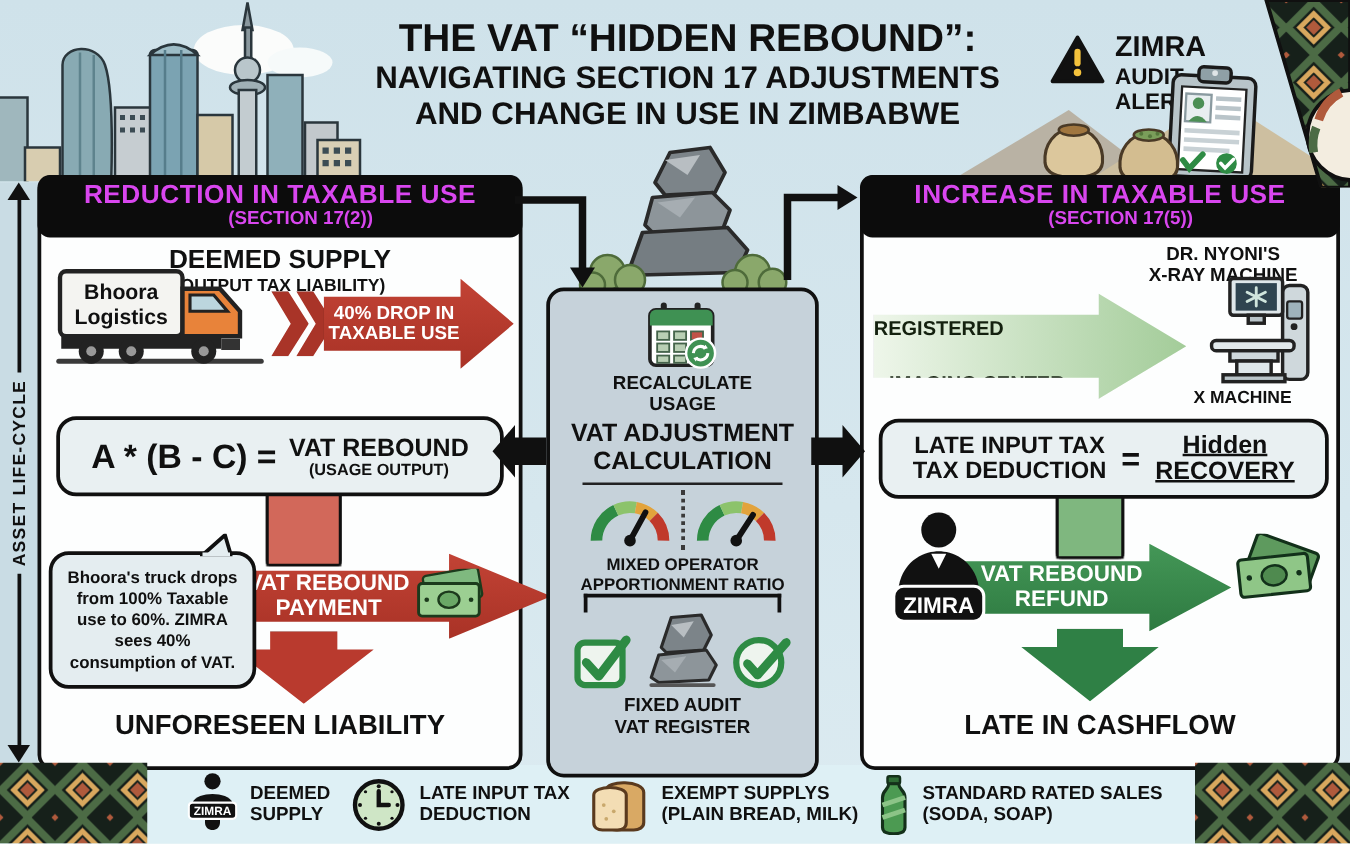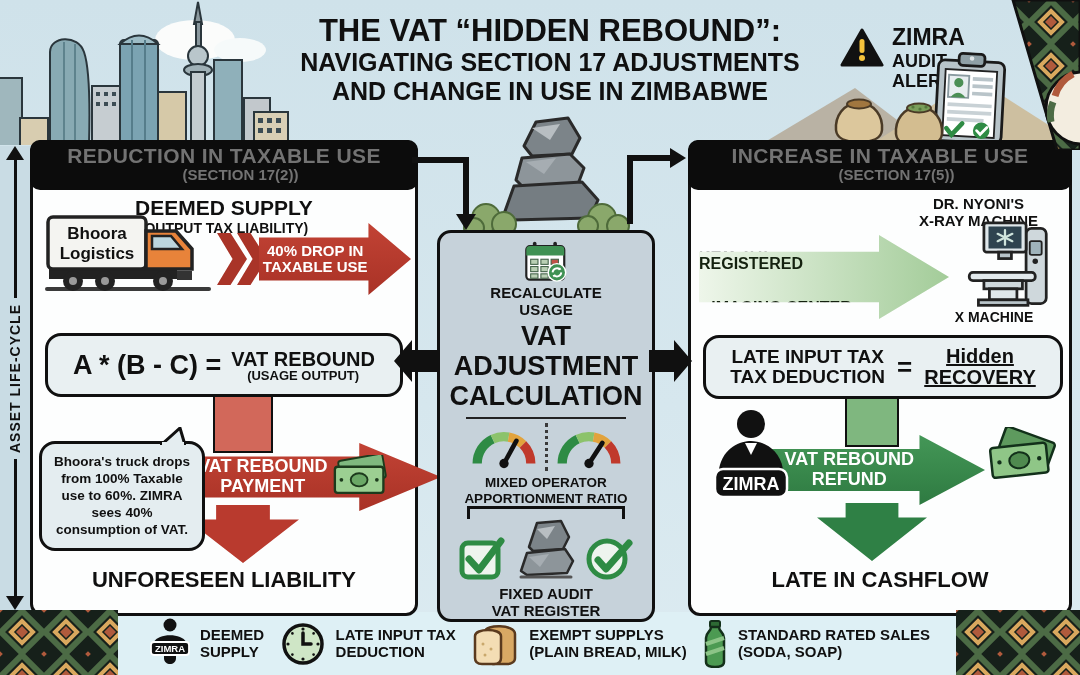--- a/index.html
+++ b/index.html
@@ -4,21 +4,21 @@
 <style>
   html,body{margin:0;padding:0;}
   .canvas{position:relative;width:1080px;height:675px;overflow:hidden;
     background:linear-gradient(180deg,#cfe2ea 0%,#d6e7ee 60%,#dcebf1 100%);
     font-family:"Liberation Sans",sans-serif;font-weight:700;color:#101010;}
   .abs{position:absolute;}
   .ctr{text-align:center;}
   svg{display:block;}
   
   .panel{position:absolute;background:#fdfefe;border:3px solid #101010;border-radius:12px;z-index:3;}
-  .panel-header{background:#0c0c0c;color:#737373;text-align:center;border-radius:10px;margin:-3px -3px 0 -3px;padding:5px 0 7px;}
+  .panel-header{background:#0c0c0c;color:#d946ef;text-align:center;border-radius:10px;margin:-3px -3px 0 -3px;padding:5px 0 7px;}
   .ph1{font-size:21px;letter-spacing:.4px;line-height:1.05;}
   .ph2{font-size:15px;line-height:1.05;margin-left:33px;}
   .formula-box{position:absolute;background:#e9f0f2;border:3.5px solid #101010;border-radius:16px;display:flex;align-items:center;justify-content:center;gap:10px;z-index:4;}
   .outlined{filter:drop-shadow(2px 0 0 #101010) drop-shadow(-2px 0 0 #101010) drop-shadow(0 2px 0 #101010) drop-shadow(0 -2px 0 #101010);}
   .rarrow{clip-path:polygon(0 20%,72% 20%,72% 0,100% 50%,72% 100%,72% 80%,0 80%);display:flex;}
   .arrow-text{position:absolute;left:0;top:0;bottom:0;width:74%;display:flex;flex-direction:column;align-items:center;justify-content:center;line-height:1.1;}
   .chev{width:30px;height:52px;background:#a93428;clip-path:polygon(0 0,45% 0,100% 50%,45% 100%,0 100%,52% 50%);}
   .downhead{clip-path:polygon(26% 0,74% 0,74% 25%,100% 25%,50% 100%,0 25%,26% 25%);}
   .bubble{position:absolute;background:#e4edf0;border:3px solid #101010;border-radius:16px;padding:10px 6px;font-size:13.5px;line-height:1.25;text-align:center;z-index:5;}
   .centerbox{position:absolute;background:#c6d2da;border:3px solid #101010;border-radius:14px;z-index:3;
@@ -266,21 +266,21 @@
           <rect x="25" y="45" width="10" height="6"></rect>
       </g>
       <circle cx="47" cy="43" r="12" fill="#3f9153" stroke="#fff" stroke-width="2"></circle>
       <path d="M41 43 a6 6 0 0 1 10 -4 M53 43 a6 6 0 0 1 -10 4" fill="none" stroke="#fff" stroke-width="2.5"></path>
       <path d="M51 36 l2 3 l-4 1 z M43 50 l-2 -3 l4 -1 z" fill="#fff"></path>
     </svg>
     <div class="ctr" style="font-size:15px;line-height:1.1;margin-top:2px;">
       <div>RECALCULATE</div>
       <div>USAGE</div>
     </div>
-    <div class="ctr" style="font-size:27px;line-height:1.1;margin-top:4px;">
+    <div class="ctr" style="font-size:20px;line-height:1.1;margin-top:4px;">
       <div>VAT ADJUSTMENT</div>
       <div>CALCULATION</div>
     </div>
     <div style="width:160px;border-top:2.5px solid #222;margin:6px 0 4px;"></div>
     <div style="display:flex;align-items:center;">
       <svg width="66" height="44" viewBox="0 0 64 40">
         <path d="M6 36 A26 26 0 0 1 21 12.4" fill="none" stroke="#2e8b44" stroke-width="9"></path>
         <path d="M21 12.4 A26 26 0 0 1 36.5 10.4" fill="none" stroke="#8cc36b" stroke-width="9"></path>
         <path d="M36.5 10.4 A26 26 0 0 1 50.4 17.6" fill="none" stroke="#e2a33c" stroke-width="9"></path>
         <path d="M50.4 17.6 A26 26 0 0 1 58 36" fill="none" stroke="#c0392b" stroke-width="9"></path>

